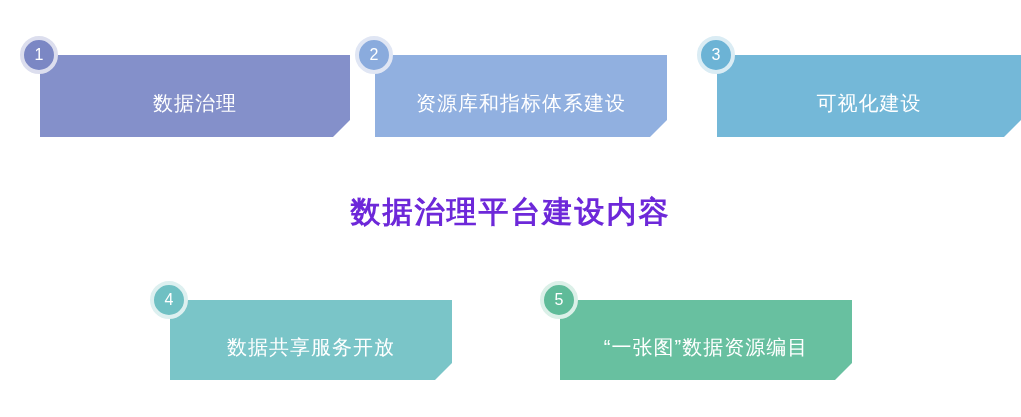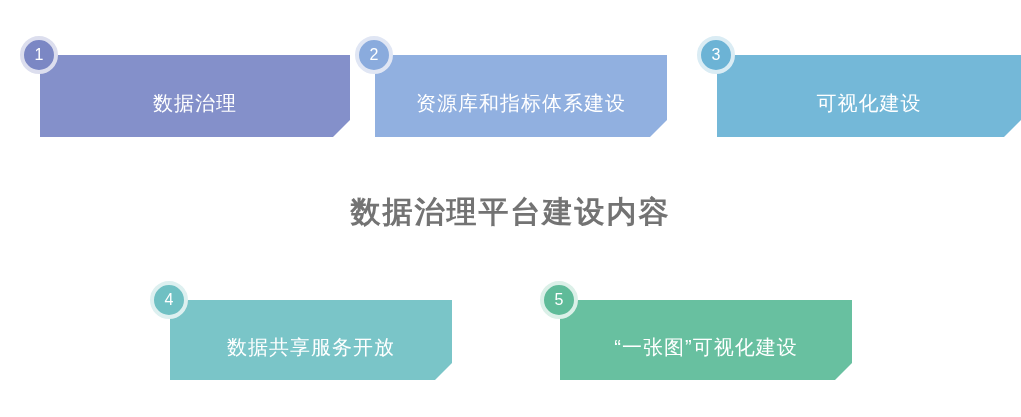--- a/index.html
+++ b/index.html
@@ -77,21 +77,21 @@
 
   
   #center-title {
     position: absolute;
     left: 0;
     top: 192px;
     width: 1021px;
     text-align: center;
     font-size: 30px;
     font-weight: bold;
-    color: #737373;
+    color: #6d28d9;
     letter-spacing: 2px;
   }
 </style>
 </head>
 <body>
 
 <div id="diagram">
 
   <div id="steps-container">
       <div class="step" style="left: 40px; top: 55px; width: 310px; height: 82px;">
@@ -117,21 +117,21 @@
       </div>
       <div class="step" style="left: 170px; top: 300px; width: 282px; height: 80px;">
         <div class="step-shape" style="background: rgb(122, 197, 200);"></div>
         <div class="step-label">数据共享服务开放</div>
         <div class="badge" style="background: rgb(111, 192, 195); border: 4px solid rgb(221, 240, 240);">
           <span class="badge-num">4</span>
         </div>
       </div>
       <div class="step" style="left: 560px; top: 300px; width: 292px; height: 80px;">
         <div class="step-shape" style="background: rgb(104, 192, 160);"></div>
-        <div class="step-label">“一张图”可视化建设</div>
+        <div class="step-label">“一张图”数据资源编目</div>
         <div class="badge" style="background: rgb(95, 187, 153); border: 4px solid rgb(219, 240, 232);">
           <span class="badge-num">5</span>
         </div>
       </div>
     </div>
 
   <div id="center-title">数据治理平台建设内容</div>
 
 </div>
 

